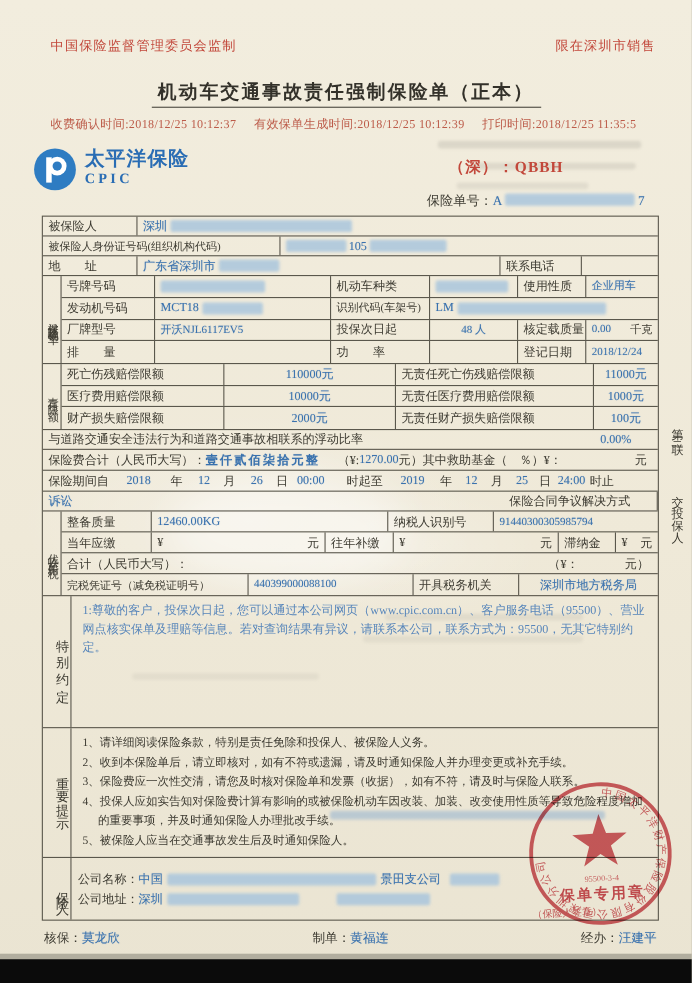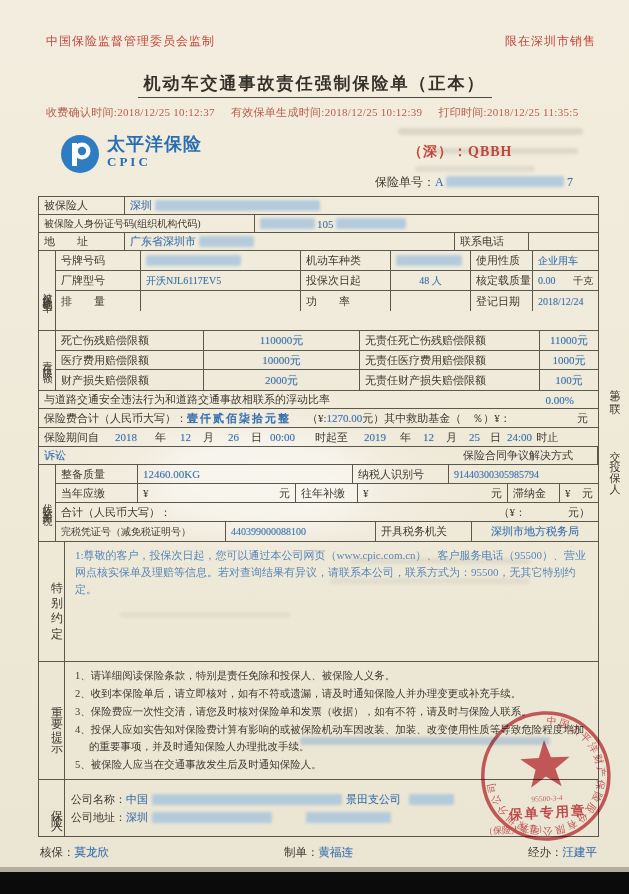--- a/index.html
+++ b/index.html
@@ -22,25 +22,25 @@
 
   .issuer { position:absolute; left:46px; top:33px; font-size:12px; letter-spacing:1px; }
   .region { position:absolute; right:33px; top:33px; font-size:12px; letter-spacing:1px; }
   .title-wrap { position:absolute; left:0; right:0; top:72px; text-align:center; }
   .title { font-size:17px; font-weight:bold; color:#33312a; letter-spacing:2px;
            padding:0 6px 4px 6px; border-bottom:1.5px solid #4a483f; }
   .times { position:absolute; left:46px; top:105px; font-size:11px; color:#bc5b49;
            white-space:nowrap; letter-spacing:.3px; }
   .times span { margin-right:13px; }
 
-  .logo { position:absolute; left:60px; top:134px; display:flex; gap:7px; align-items:flex-start; }
+  .logo { position:absolute; left:30px; top:134px; display:flex; gap:7px; align-items:flex-start; }
   .logo-name { font-size:18px; font-weight:bold; color:#2a6db4; letter-spacing:1px; line-height:20px; }
   .logo-abbr { font-size:13px; font-weight:bold; color:#2a6db4; letter-spacing:3px; }
   .branch-code { position:absolute; left:408px; top:143px; font-size:14px; font-weight:bold; letter-spacing:1px; }
-  .policy-no { position:absolute; left:375px; top:174px; font-size:12px; }
+  .policy-no { position:absolute; left:388px; top:174px; font-size:12px; }
 
   .form { position:absolute; left:38px; top:196px; width:561px; border:1px solid #5a574c;
           font-size:11px; color:#3c3a31; }
   .row  { display:flex; align-items:stretch; border-bottom:1px solid #5a574c; }
   .row:last-child { border-bottom:none; }
   .cell { display:flex; align-items:center; padding:0 5px; border-right:1px solid #5a574c;
           overflow:hidden; white-space:nowrap; }
   .cell.last { border-right:none; flex:1; }
   .sb { justify-content:space-between; }
   .side { border-right:1px solid #5a574c; writing-mode:vertical-rl; text-orientation:upright;
@@ -146,20 +146,32 @@
           <div class="cell" style="width:85px">号牌号码</div>
           <div class="cell" style="width:160px">
               <span class="redact" style="width:95px;"></span>
             </div>
           <div class="cell" style="width:90px">机动车种类</div>
           <div class="cell" style="width:80px">
               <span class="redact" style="width:66px;"></span>
             </div>
           <div class="cell" style="width:62px">使用性质</div>
           <div class="cell last blue f10">企业用车</div>
+        </div>
+        <div class="irow" style="height:20px">
+          <div class="cell" style="width:85px">发动机号码</div>
+          <div class="cell" style="width:160px">
+            <span class="blue">MCT18</span>
+            <span class="redact" style="width:55px;margin-left:3px;"></span>
+          </div>
+          <div class="cell f10" style="width:90px">识别代码(车架号)</div>
+          <div class="cell last">
+            <span class="blue">LM</span>
+            <span class="redact" style="width:135px;margin-left:3px;"></span>
+          </div>
         </div>
         <div class="irow" style="height:20px">
           <div class="cell" style="width:85px">厂牌型号</div>
           <div class="cell blue f10" style="width:160px">开沃NJL6117EV5</div>
           <div class="cell" style="width:90px">投保次日起</div>
           <div class="cell blue f10" style="width:80px;justify-content:center">48 人</div>
           <div class="cell" style="width:62px">核定载质量</div>
           <div class="cell last sb f10">
             <span class="blue">0.00</span>
             <span class="ink">千克</span>

